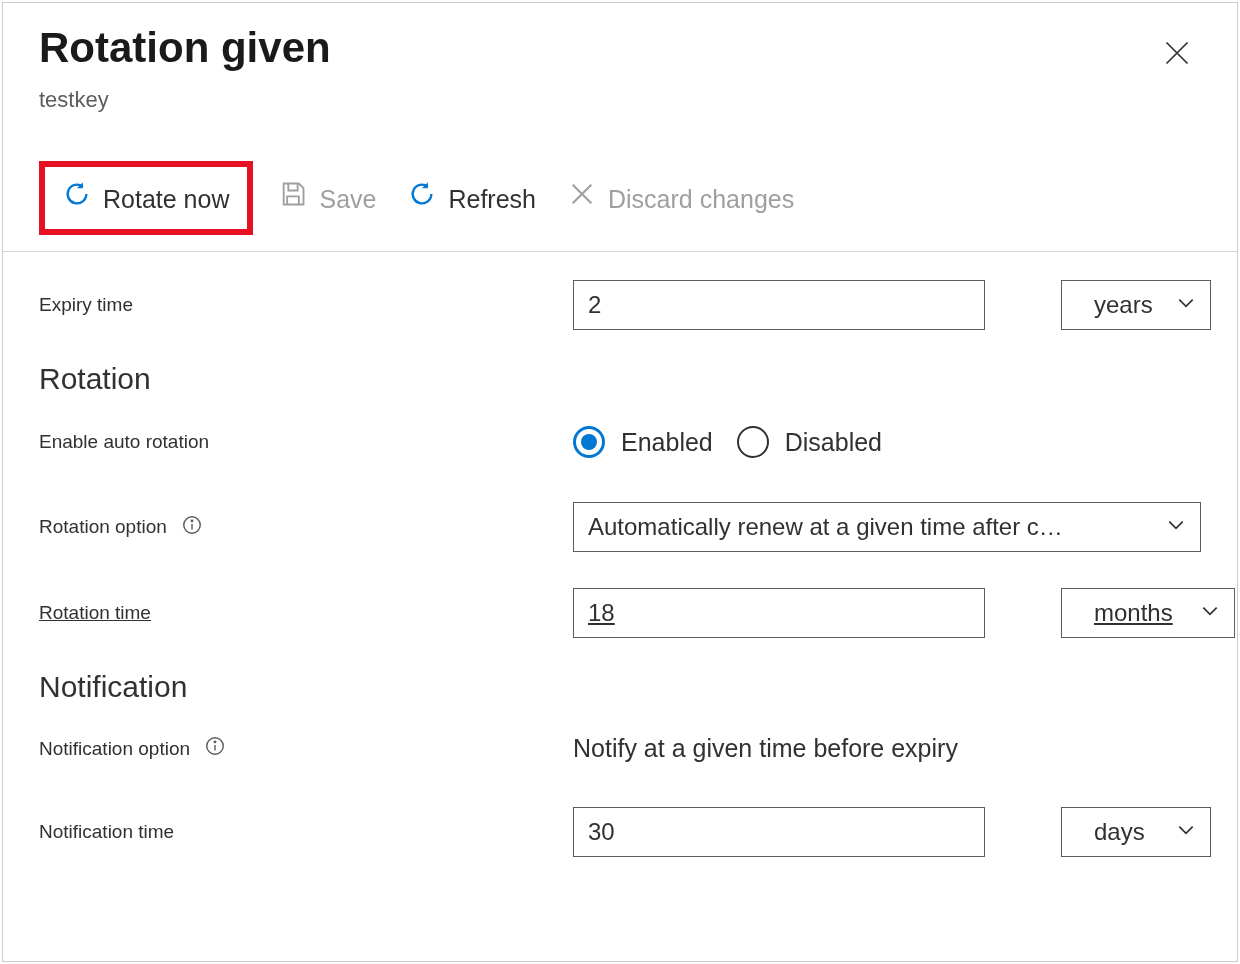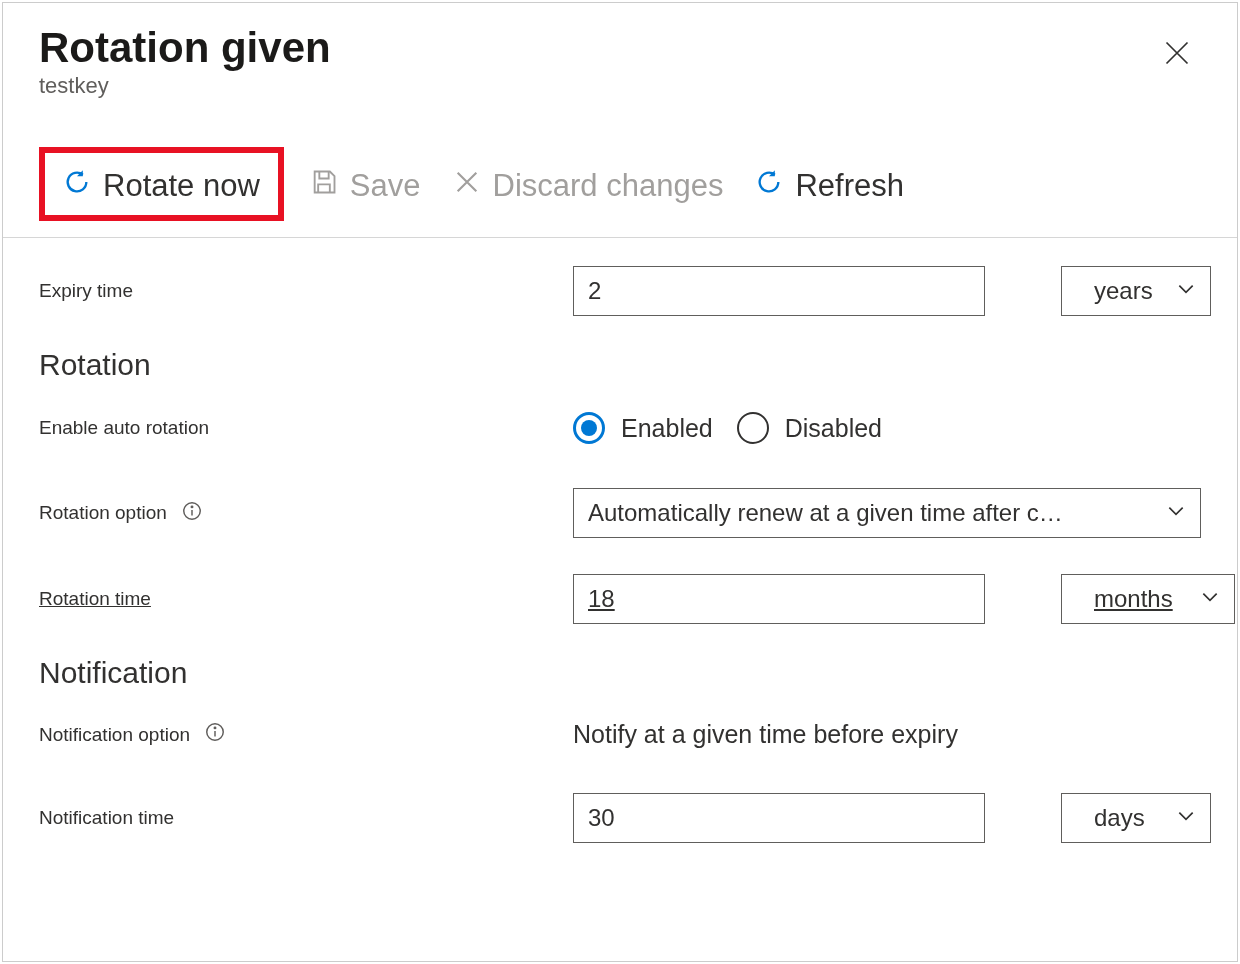--- a/index.html
+++ b/index.html
@@ -25,43 +25,43 @@
     }
     .title {
       font-size: 42px;
       font-weight: 600;
       color: #1b1a19;
       line-height: 1.2;
     }
     .subtitle {
       font-size: 22px;
       color: #605e5c;
-      margin-top: 0;
+      margin-top: 14px;
     }
     .close-btn {
       position: absolute;
       top: 36px;
       right: 46px;
       cursor: pointer;
     }
     .close-btn svg { width: 28px; height: 28px; }
     .toolbar {
       display: flex;
       align-items: center;
       gap: 0;
       padding: 18px 36px 16px 36px;
       border-bottom: 1px solid #d6d6d6;
       margin-top: 20px;
     }
     .toolbar-item {
       display: flex;
-      align-items: flex-start;
+      align-items: flex-end;
       gap: 12px;
       padding: 8px 16px;
-      font-size: 31px;
+      font-size: 25px;
       color: #323130;
       cursor: pointer;
       height: 48px;
     }
     .toolbar-item.disabled { color: #a19f9d; cursor: default; }
     .toolbar-item svg { width: 28px; height: 28px; flex-shrink: 0; }
     .highlight-box {
       border: 6px solid #e81123;
       padding: 0;
       display: flex;
@@ -200,36 +200,36 @@
     <div class="toolbar-item disabled">
       <span>
         <svg viewBox="0 0 24 24" fill="none" stroke="#a19f9d" stroke-width="1.6">
             <path d="M4 3h13l4 4v14H4z"></path>
             <path d="M8 3v6h8V3"></path>
             <path d="M7 21v-7h10v7"></path>
           </svg>
       </span>
       <span>Save</span>
     </div>
-    <div class="toolbar-item disabled">
-      <span>
-        <svg viewBox="0 0 24 24" fill="none" stroke="#a19f9d" stroke-width="1.8">
-            <path d="M4 4 L20 20 M20 4 L4 20"></path>
-          </svg>
-      </span>
-      <span>Discard changes</span>
-    </div>
     <div class="toolbar-item">
       <span>
         <svg viewBox="0 0 24 24" fill="none" stroke="#0078d4" stroke-width="2">
             <path d="M20 12a8 8 0 1 1-3-6.2"></path>
             <path d="M17 2 L17 7 L12 7" fill="#0078d4" stroke="none"></path>
           </svg>
       </span>
       <span>Refresh</span>
+    </div>
+    <div class="toolbar-item disabled">
+      <span>
+        <svg viewBox="0 0 24 24" fill="none" stroke="#a19f9d" stroke-width="1.8">
+            <path d="M4 4 L20 20 M20 4 L4 20"></path>
+          </svg>
+      </span>
+      <span>Discard changes</span>
     </div>
   </div>
 
   <div class="content">
 
     <div class="field-row">
       <div class="field-label">Expiry time</div>
       <div class="field-control">
         <input class="text-input" value="2" style="">
         <div class="select-wrap select-unit">

